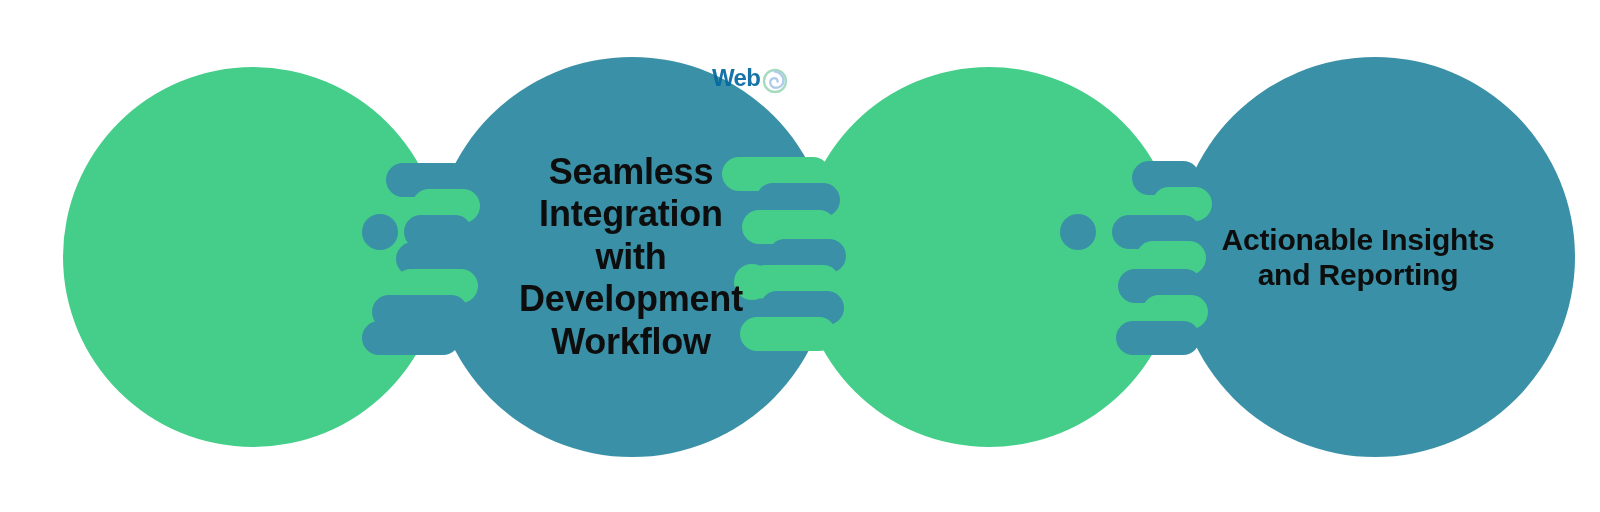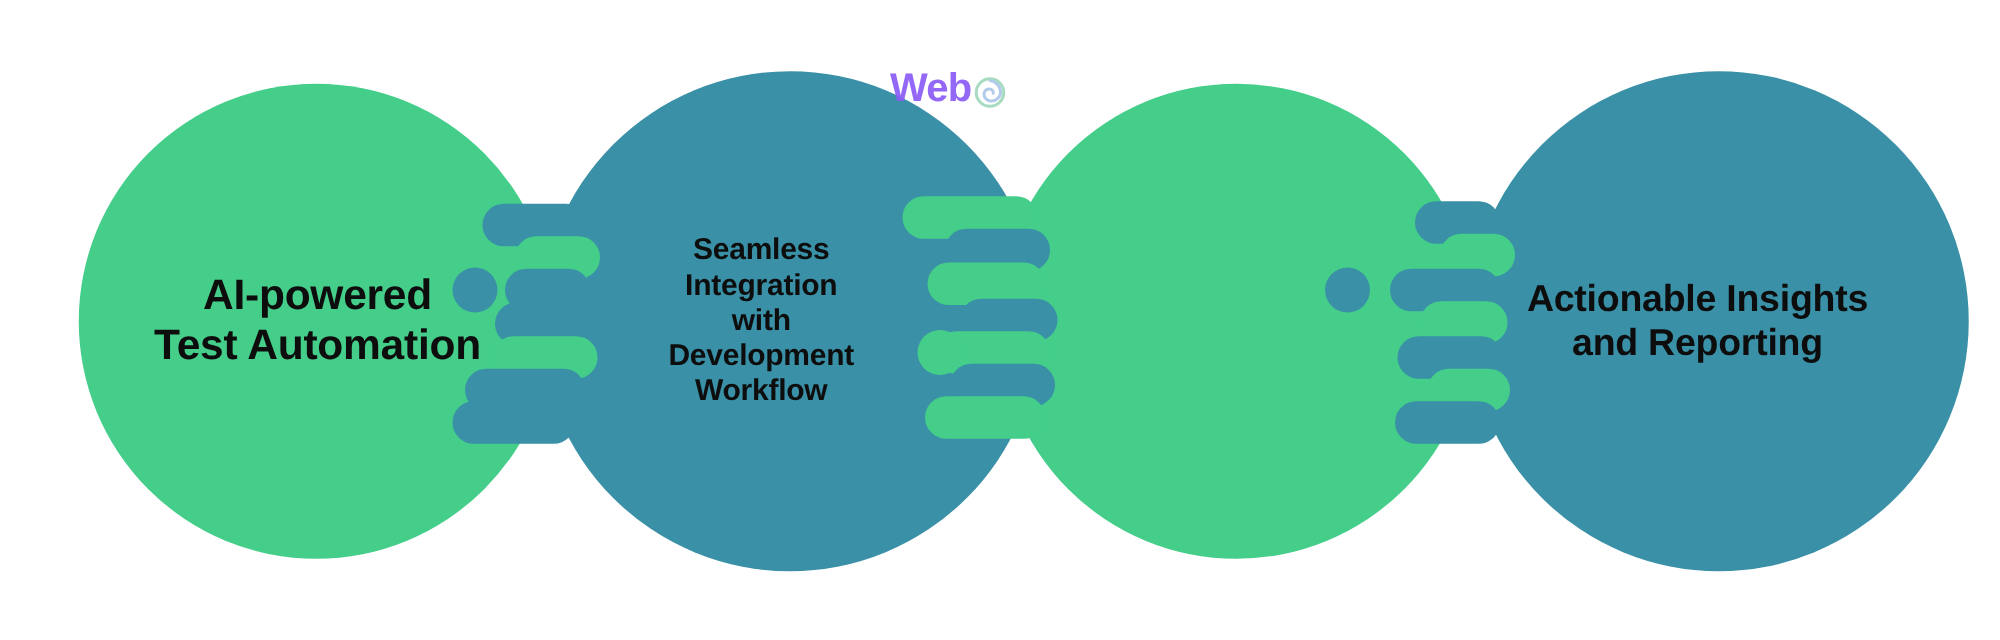--- a/index.html
+++ b/index.html
@@ -33,36 +33,36 @@
     text-align: center;
     color: #0d0d0d;
     font-family: "Liberation Sans", sans-serif;
     font-weight: bold;
     line-height: 1.18;
     letter-spacing: -0.2px;
     white-space: pre-line;
     pointer-events: none;
   }
   #label-0 { left: 62px;   top: 186px; width: 384px; height: 140px; font-size: 34px; }
-  #label-1 { left: 444px;  top: 116px; width: 330px; height: 282px; font-size: 24px; }
+  #label-1 { left: 466px;  top: 116px; width: 330px; height: 282px; font-size: 36px; }
   #label-2 { left: 818px;  top: 142px; width: 344px; height: 230px; font-size: 32px; }
   #label-3 { left: 1158px; top: 192px; width: 400px; height: 130px; font-size: 30px; }
 
   .watermark {
     position: absolute;
     left: 712px;
     top: 48px;
     height: 44px;
     display: flex;
-    align-items: center;
+    align-items: flex-end;
     font-family: "Liberation Sans", sans-serif;
     font-weight: bold;
-    font-size: 32px;
+    font-size: 24px;
     letter-spacing: -0.6px;
-    color: #8b5cf6;
+    color: #0369a1;
     opacity: 0.92;
     pointer-events: none;
     user-select: none;
   }
   .watermark .wm-spiral {
     display: inline-block;
     width: 28px;
     height: 28px;
     margin: 0 1px;
     position: relative;
@@ -108,22 +108,20 @@
           <rect x="1112" y="215" width="88" height="34" rx="17" ry="17" fill="#3a90a6"></rect>
           <rect x="1136" y="241" width="70" height="34" rx="17" ry="17" fill="#44ce8a"></rect>
           <rect x="1118" y="269" width="84" height="34" rx="17" ry="17" fill="#3a90a6"></rect>
           <rect x="1142" y="295" width="66" height="34" rx="17" ry="17" fill="#44ce8a"></rect>
           <rect x="1116" y="321" width="84" height="34" rx="17" ry="17" fill="#3a90a6"></rect>
           <circle cx="1078" cy="232" r="18" fill="#3a90a6"></circle>
         </g>
       </g>
   </svg>
 
-  <div class="node-label" id="label-0">AI-powered
-Test Automation</div>
 
   <div class="node-label" id="label-1">Seamless
 Integration
 with
 Development
 Workflow</div>
 
 
   <div class="node-label" id="label-3">Actionable Insights
 and Reporting</div>

